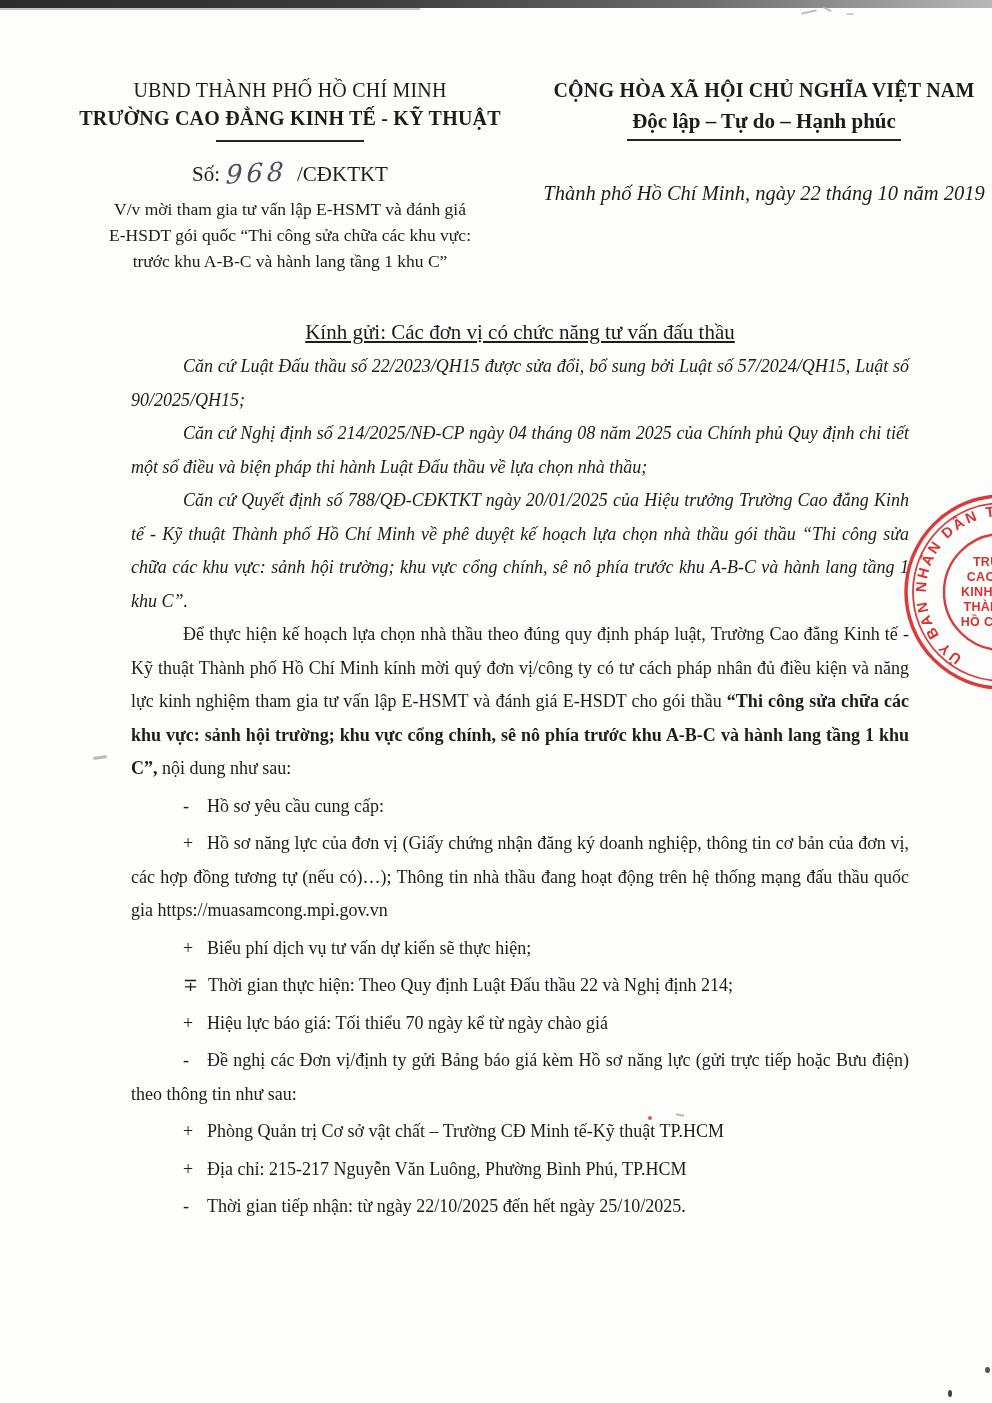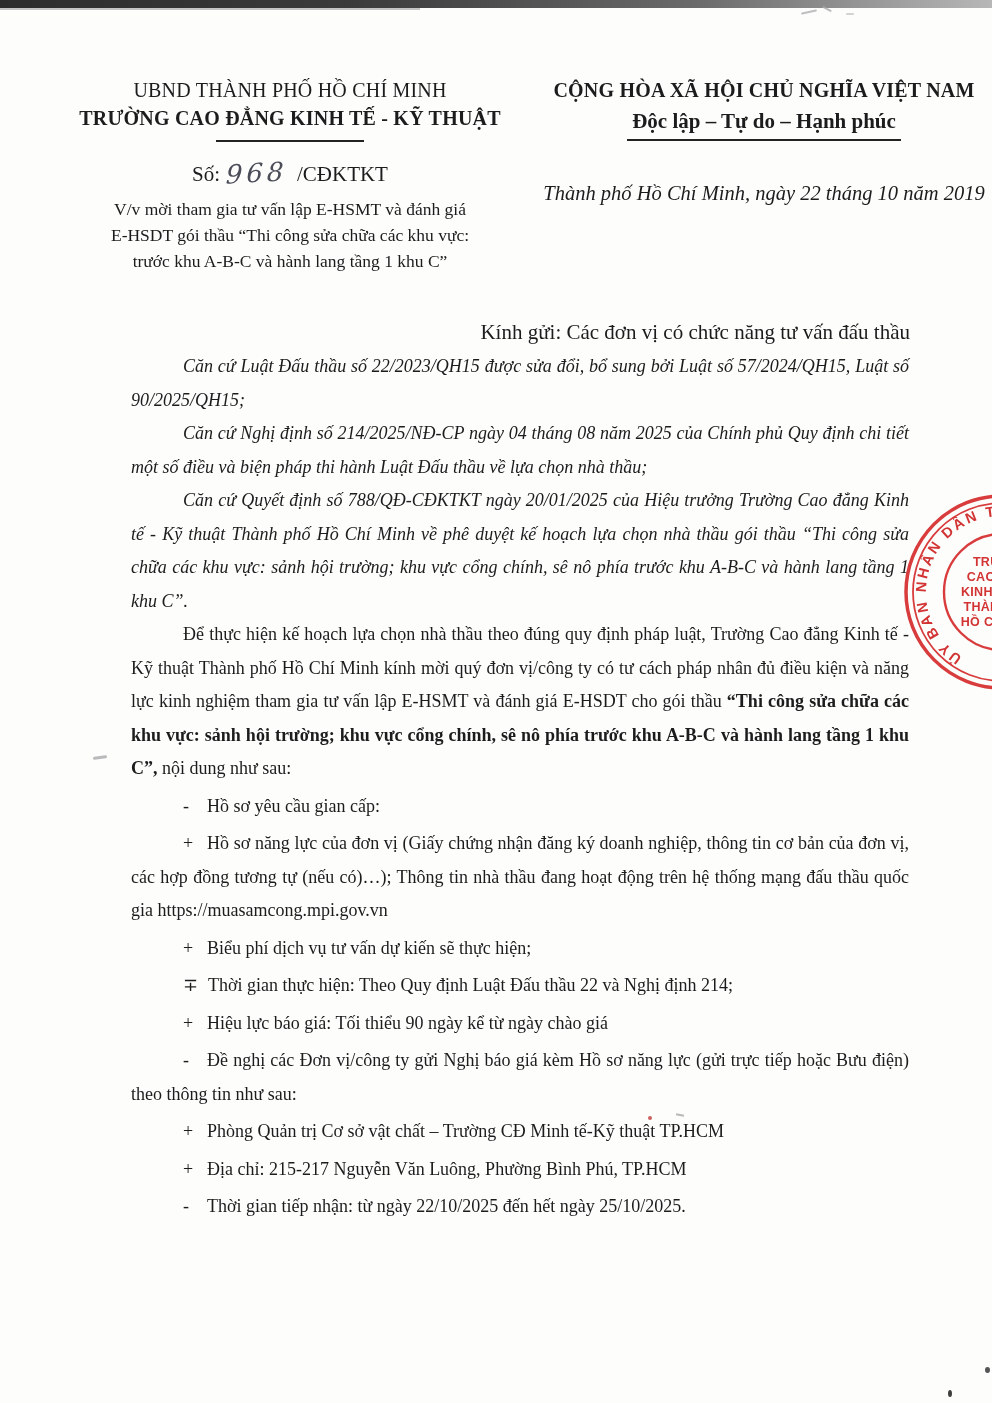--- a/index.html
+++ b/index.html
@@ -23,21 +23,21 @@
     margin:0 4px 0 6px;position:relative;top:1px;}
   .subject{margin-top:7px;font-size:17.5px;line-height:26px;}
 
   
   .header-right{position:absolute;top:78px;left:534px;width:460px;text-align:center;line-height:1.25;}
   .hr-top{font-size:20px;font-weight:bold;letter-spacing:.2px;}
   .hr-motto{font-size:21px;font-weight:bold;margin-top:5px;}
   .hr-rule{width:274px;height:2px;background:#232323;margin:5px auto 0;}
   .date-line{margin-top:40px;font-style:italic;font-size:20.5px;white-space:nowrap;}
 
-  .salutation{position:absolute;top:320px;left:130px;width:780px;text-align:right;font-size:21px;}
+  .salutation{position:absolute;top:320px;left:130px;width:780px;text-align:center;font-size:21px;text-decoration:underline;}
 
   .body{position:absolute;top:350px;left:131px;width:778px;font-size:18px;line-height:33.5px;text-align:justify;}
   .body p{margin:0;text-indent:52px;}
   .body p.it{font-style:italic;}
   .body p.li{margin-top:4px;}
   .bullet{display:inline-block;min-width:14px;margin-right:10px;text-indent:0;}
   b{font-weight:bold;}
 
   
   .stamp{position:absolute;left:892px;top:482px;width:220px;height:220px;}
@@ -69,46 +69,46 @@
   <div class="scan-bar"></div>
   <div class="scan-bar2"></div>
 
   <div class="header-left">
     <div class="hl-top">UBND THÀNH PHỐ HỒ CHÍ MINH</div>
     <div class="hl-bold">TRƯỜNG CAO ĐẲNG KINH TẾ - KỸ THUẬT</div>
     <div class="hl-rule"></div>
     <div class="so-line"><span>Số:</span><span class="so-handwritten">968</span> <span>/CĐKTKT</span></div>
     <div class="subject">
       <div>V/v mời tham gia tư vấn lập E-HSMT và đánh giá</div>
-      <div>E-HSDT gói thầu “Thi công sửa chữa các khu vực:</div>
+      <div>E-HSDT gói quốc “Thi công sửa chữa các khu vực:</div>
       <div>trước khu A-B-C và hành lang tầng 1 khu C”</div>
     </div>
   </div>
 
   <div class="header-right">
     <div class="hr-top">CỘNG HÒA XÃ HỘI CHỦ NGHĨA VIỆT NAM</div>
     <div class="hr-motto">Độc lập – Tự do – Hạnh phúc</div>
     <div class="hr-rule"></div>
     <div class="date-line">Thành phố Hồ Chí Minh, ngày 22 tháng 10  năm 2019</div>
   </div>
 
   <div class="salutation">Kính gửi: Các đơn vị có chức năng tư vấn đấu thầu</div>
 
   <div class="body">
     <p class="it">Căn cứ Luật Đấu thầu số 22/2023/QH15 được sửa đổi, bổ sung bởi Luật số 57/2024/QH15, Luật số 90/2025/QH15;</p>
     <p class="it">Căn cứ Nghị định số 214/2025/NĐ-CP ngày 04 tháng 08 năm 2025 của Chính phủ Quy định chi tiết một số điều và biện pháp thi hành Luật Đấu thầu về lựa chọn nhà thầu;</p>
     <p class="it">Căn cứ Quyết định số 788/QĐ-CĐKTKT ngày 20/01/2025 của Hiệu trưởng Trường Cao đẳng Kinh tế - Kỹ thuật Thành phố Hồ Chí Minh về phê duyệt kế hoạch lựa chọn nhà thầu gói thầu “Thi công sửa chữa các khu vực: sảnh hội trường; khu vực cổng chính, sê nô phía trước khu A-B-C và hành lang tầng 1 khu C”.</p>
     <p><span>Để thực hiện kế hoạch lựa chọn nhà thầu theo đúng quy định pháp luật, Trường Cao đẳng Kinh tế - Kỹ thuật Thành phố Hồ Chí Minh kính mời quý đơn vị/công ty có tư cách pháp nhân đủ điều kiện và năng lực kinh nghiệm tham gia tư vấn lập E-HSMT và đánh giá E-HSDT cho gói thầu </span><b>“Thi công sửa chữa các khu vực: sảnh hội trường; khu vực cổng chính, sê nô phía trước khu A-B-C và hành lang tầng 1 khu C”,</b><span> nội dung như sau:</span></p>
 
-    <p class="li"><span class="bullet">-</span><span>Hồ sơ yêu cầu gian cấp:</span></p>
+    <p class="li"><span class="bullet">-</span><span>Hồ sơ yêu cầu cung cấp:</span></p>
     <p class="li"><span class="bullet">+</span><span>Hồ sơ năng lực của đơn vị (Giấy chứng nhận đăng ký doanh nghiệp, thông tin cơ bản của đơn vị, các hợp đồng tương tự (nếu có)…); Thông tin nhà thầu đang hoạt động trên hệ thống mạng đấu thầu quốc gia https://muasamcong.mpi.gov.vn</span></p>
     <p class="li"><span class="bullet">+</span><span>Biểu phí dịch vụ tư vấn dự kiến sẽ thực hiện;</span></p>
     <p class="li"><span class="bullet">∓</span><span>Thời gian thực hiện: Theo Quy định Luật Đấu thầu 22 và Nghị định 214;</span></p>
-    <p class="li"><span class="bullet">+</span><span>Hiệu lực báo giá: Tối thiểu 90 ngày kể từ ngày chào giá</span></p>
-    <p class="li"><span class="bullet">-</span><span>Đề nghị các Đơn vị/công ty gửi Nghị báo giá kèm Hồ sơ năng lực (gửi trực tiếp hoặc Bưu điện) theo thông tin như sau:</span></p>
+    <p class="li"><span class="bullet">+</span><span>Hiệu lực báo giá: Tối thiểu 70 ngày kể từ ngày chào giá</span></p>
+    <p class="li"><span class="bullet">-</span><span>Đề nghị các Đơn vị/định ty gửi Bảng báo giá kèm Hồ sơ năng lực (gửi trực tiếp hoặc Bưu điện) theo thông tin như sau:</span></p>
     <p class="li"><span class="bullet">+</span><span>Phòng Quản trị Cơ sở vật chất – Trường CĐ Minh tế-Kỹ thuật TP.HCM</span></p>
     <p class="li"><span class="bullet">+</span><span>Địa chỉ: 215-217 Nguyễn Văn Luông, Phường Bình Phú, TP.HCM</span></p>
     <p class="li"><span class="bullet">-</span><span>Thời gian tiếp nhận:  từ ngày 22/10/2025 đến hết ngày 25/10/2025.</span></p>
   </div>
 
   <div class="stamp">
     <svg width="220" height="220" viewBox="0 0 220 220">
       <circle cx="110" cy="110" r="96" stroke-width="3.5"></circle>
       <circle cx="110" cy="110" r="89" stroke-width="1.8"></circle>
       <circle cx="110" cy="110" r="58" stroke-width="2.4"></circle>

